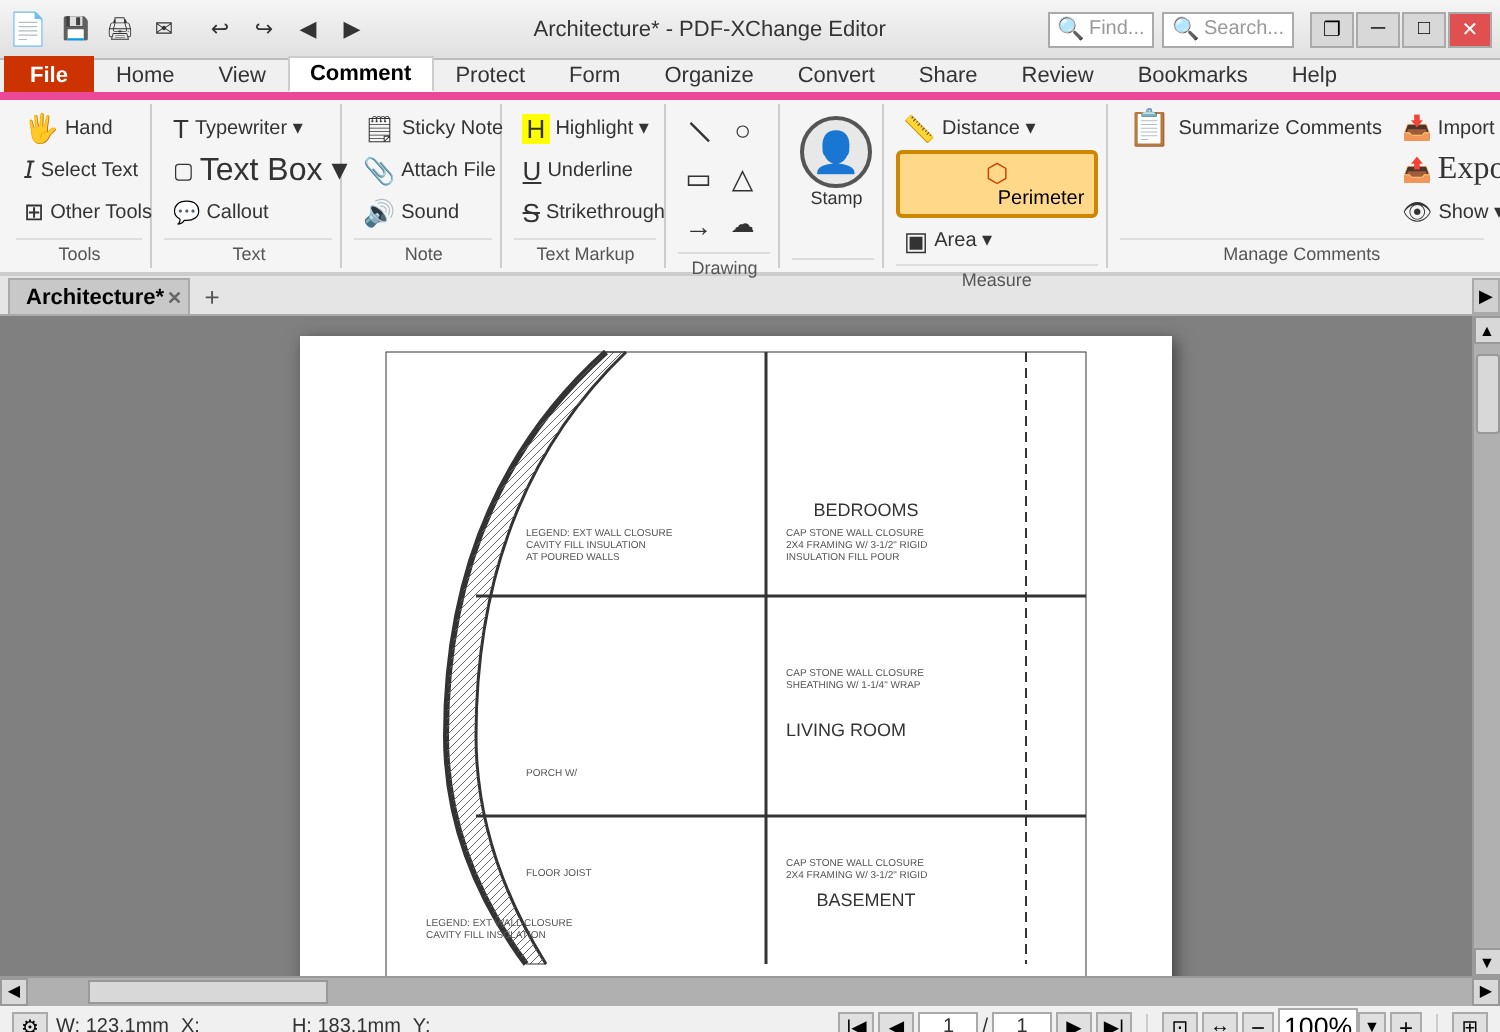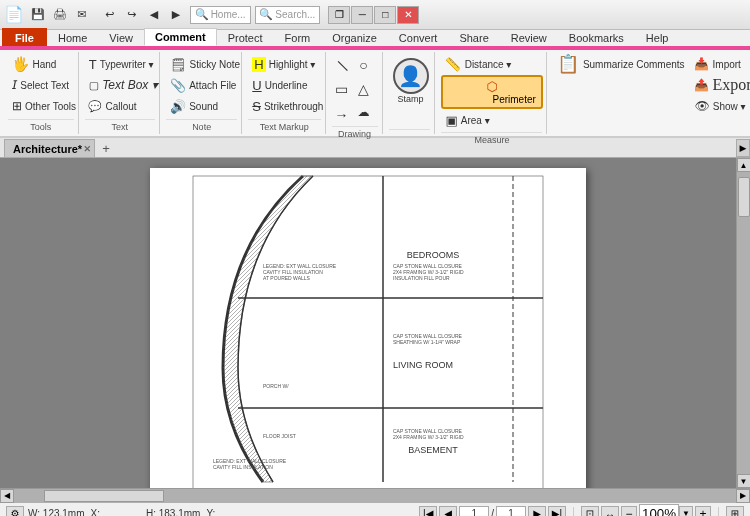--- a/index.html
+++ b/index.html
@@ -307,24 +307,27 @@
     <button class="qa-btn" title="Save">💾</button>
     <button class="qa-btn" title="Print">🖨</button>
     <button class="qa-btn">✉</button>
   </div>
   <div class="undo-redo">
     <button class="qa-btn">↩</button>
     <button class="qa-btn">↪</button>
     <button class="qa-btn">◀</button>
     <button class="qa-btn">▶</button>
   </div>
+  <div class="title-main">
+    <span>Architecture* - PDF-XChange Editor</span>
+  </div>
   <div style="display:flex;gap:4px;align-items:center;margin-right:4px;">
     <div style="display:flex;align-items:center;border:1px solid #aaa;background:white;padding:0 4px;height:18px;gap:2px;">
       <span style="font-size:11px;">🔍</span>
-      <span style="font-size:10px;color:#999;">Home...</span>
+      <span style="font-size:10px;color:#999;">Find...</span>
     </div>
     <div style="display:flex;align-items:center;border:1px solid #aaa;background:white;padding:0 4px;height:18px;gap:2px;">
       <span style="font-size:11px;">🔍</span>
       <span style="font-size:10px;color:#999;">Search...</span>
     </div>
   </div>
   <div class="win-controls">
     <button class="win-ctrl-btn">❐</button>
     <button class="win-ctrl-btn">─</button>
     <button class="win-ctrl-btn">□</button>
@@ -395,21 +398,21 @@
 
   <div class="ribbon-group" style="min-width:70px;">
     <div class="ribbon-group-content">
       <div style="display:flex;flex-direction:column;gap:1px;">
         <div class="ribbon-btn-small">
           <span style="font-size:13px;">T</span>
           <span style="font-size:10px;">Typewriter ▾</span>
         </div>
         <div class="ribbon-btn-small">
           <span style="font-size:11px;">▢</span>
-          <span style="font-size:12px;font-style:italic;">Text Box ▾</span>
+          <span style="font-size:16px;">Text Box ▾</span>
         </div>
         <div class="ribbon-btn-small">
           <span style="font-size:11px;">💬</span>
           <span style="font-size:10px;">Callout</span>
         </div>
       </div>
     </div>
     <div class="ribbon-group-label">Text</div>
   </div>
 
@@ -533,20 +536,21 @@
         <div class="ribbon-btn-small">
           <span style="font-size:12px;">📤</span>
           <span style="font-size:16px;font-family:Liberation Serif, serif;">Export</span>
         </div>
         <div class="ribbon-btn-small">
           <span style="font-size:12px;">👁</span>
           <span style="font-size:10px;">Show ▾</span>
         </div>
       </div>
     </div>
+    <div class="ribbon-group-label">Manage Comments</div>
   </div>
 
 </div>
 
 <div class="doc-tab-strip">
   <div class="doc-tab active">
     <span>Architecture*</span>
     <span class="doc-tab-close">✕</span>
   </div>
   <div class="doc-tab-new">+</div>

